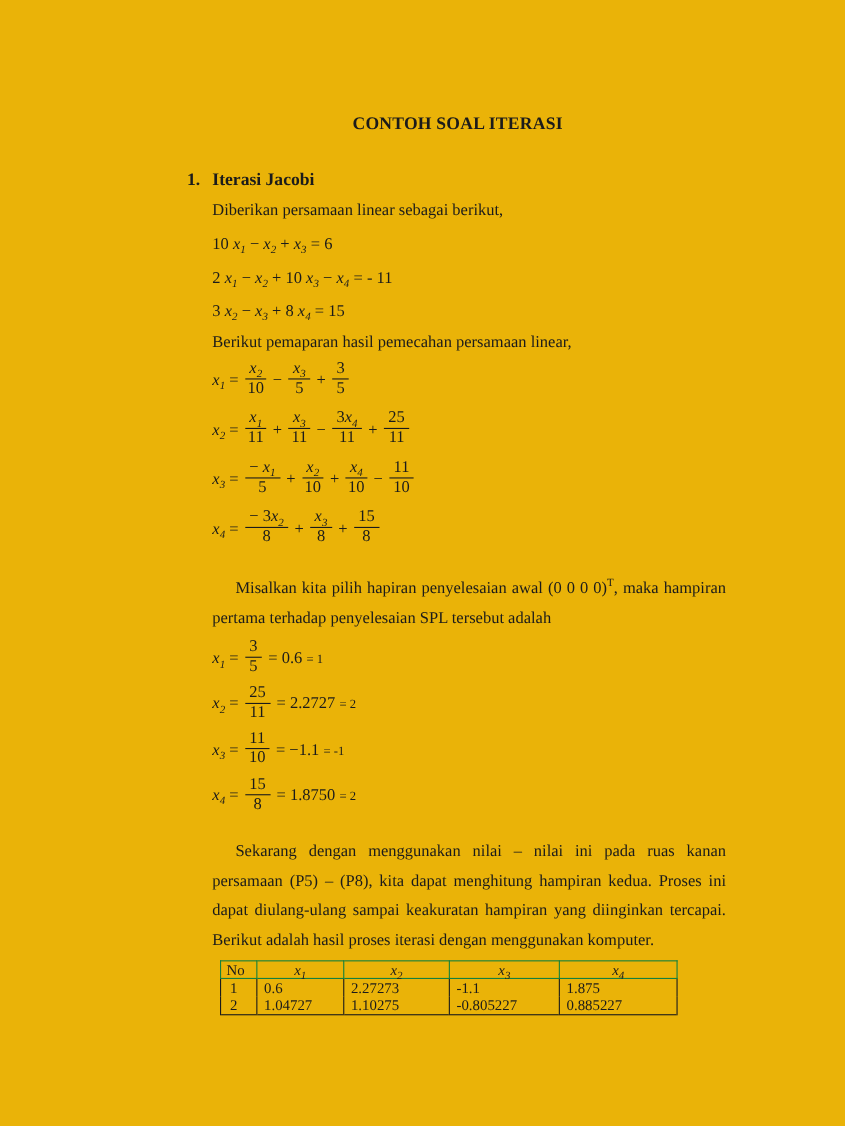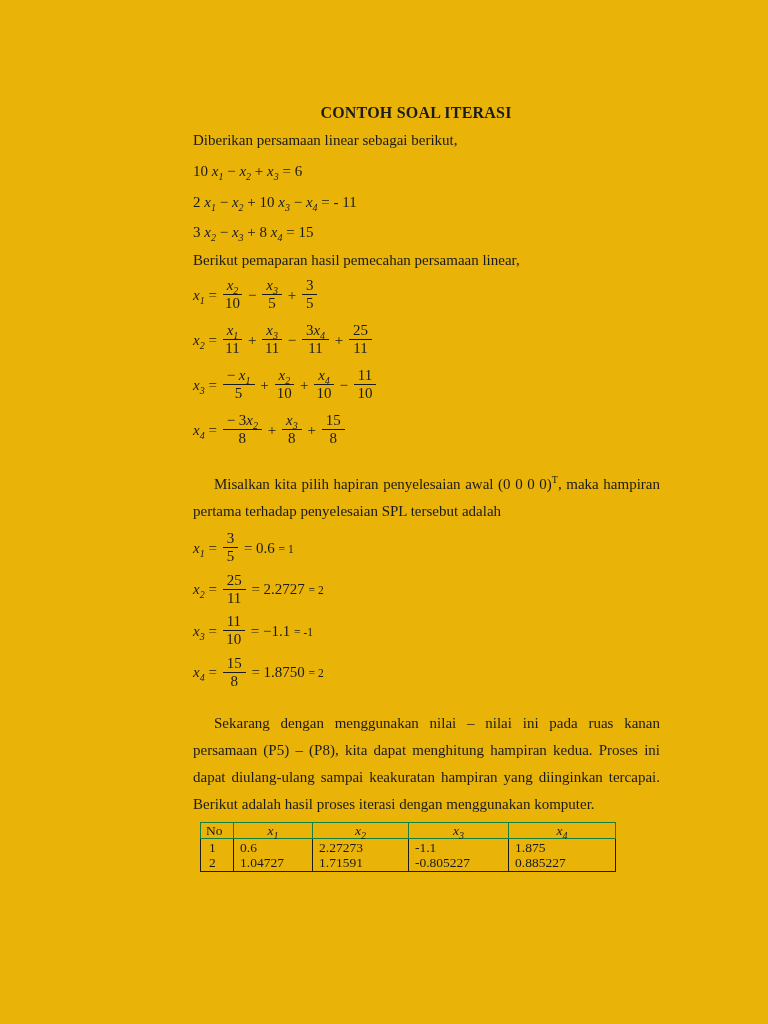--- a/index.html
+++ b/index.html
@@ -55,20 +55,23 @@
   .result-table td:first-child { padding-left: 8px; }
   .result-table tbody tr:first-child td { padding-top: 1px; }
 </style>
 </head>
 <body>
 
 <div class="page">
 
   <div class="title">CONTOH SOAL ITERASI</div>
 
+  <div class="section">
+    <span class="secnum">1.</span><span>Iterasi Jacobi</span>
+  </div>
 
   <div class="content">
 
     <p class="line">Diberikan persamaan linear sebagai berikut,</p>
 
     <div class="eqs">
         <div class="eq">10 <span class="var">x<sub>1</sub></span> − <span class="var">x<sub>2</sub></span> + <span class="var">x<sub>3</sub></span> = 6</div>
         <div class="eq">2 <span class="var">x<sub>1</sub></span> − <span class="var">x<sub>2</sub></span> + 10 <span class="var">x<sub>3</sub></span> − <span class="var">x<sub>4</sub></span> = - 11</div>
         <div class="eq">3 <span class="var">x<sub>2</sub></span> − <span class="var">x<sub>3</sub></span> + 8 <span class="var">x<sub>4</sub></span> = 15</div>
       </div>
@@ -114,21 +117,21 @@
           <tr>
             <td>1</td>
             <td>0.6</td>
             <td>2.27273</td>
             <td>-1.1</td>
             <td>1.875</td>
           </tr>
           <tr>
             <td>2</td>
             <td>1.04727</td>
-            <td>1.71591</td>
+            <td>1.10275</td>
             <td>-0.805227</td>
             <td>0.885227</td>
           </tr>
         </tbody>
     </table>
 
   </div>
 </div>
 
 </body></html>

